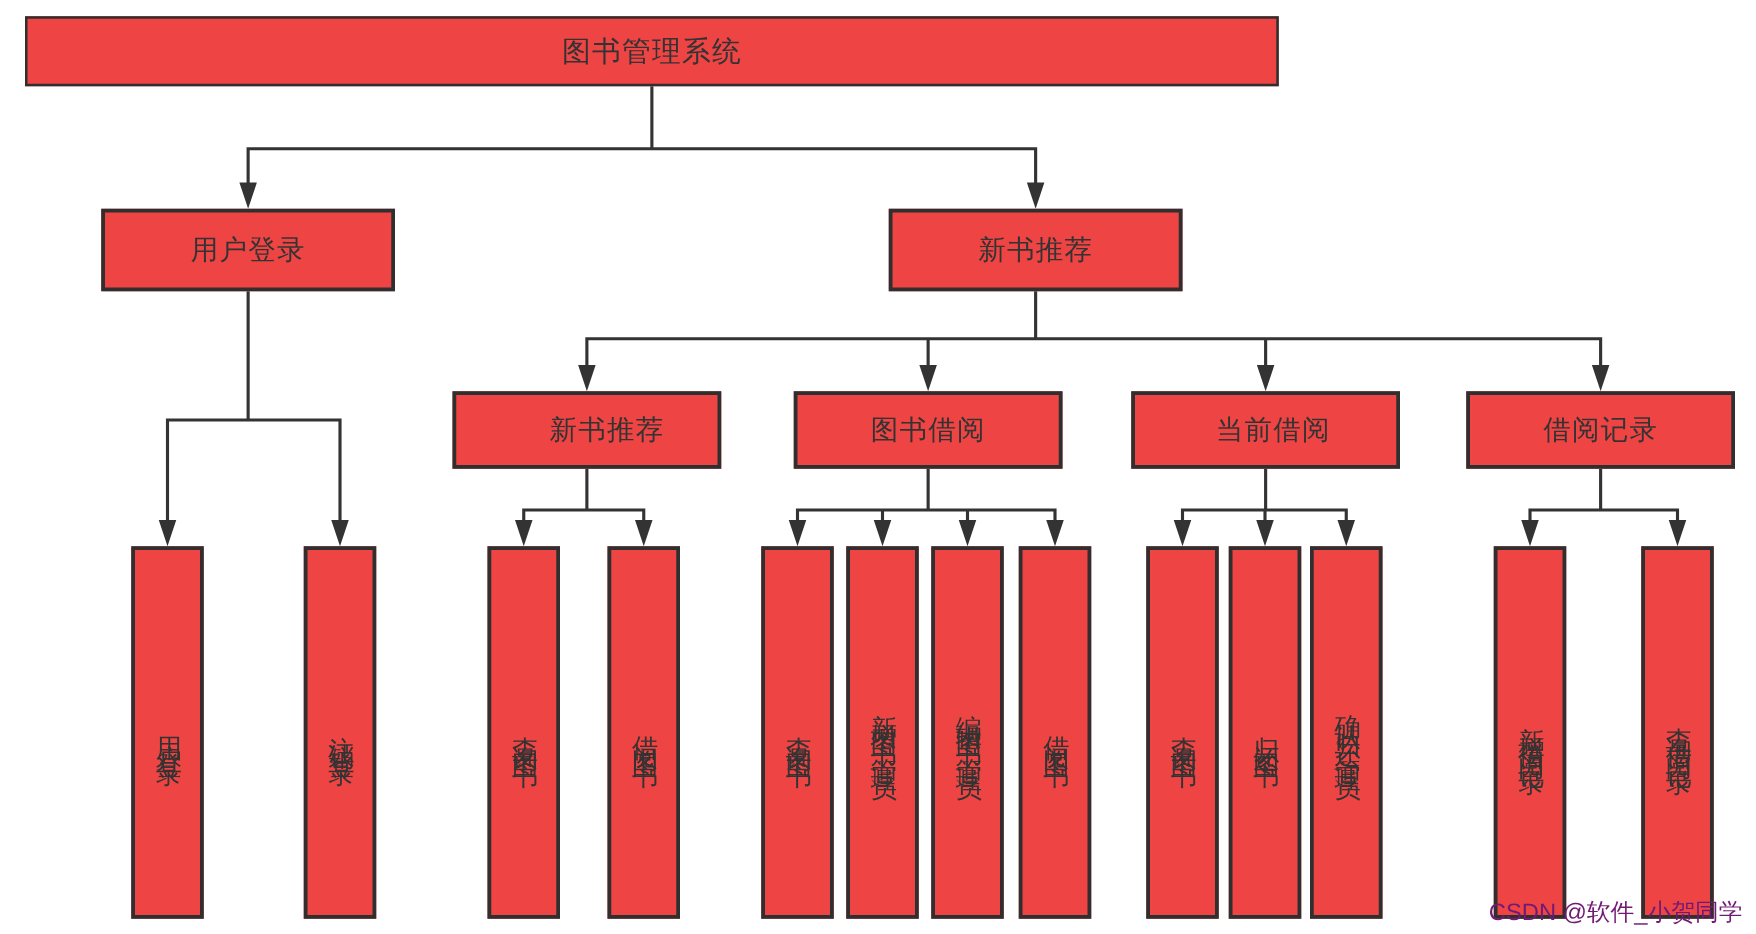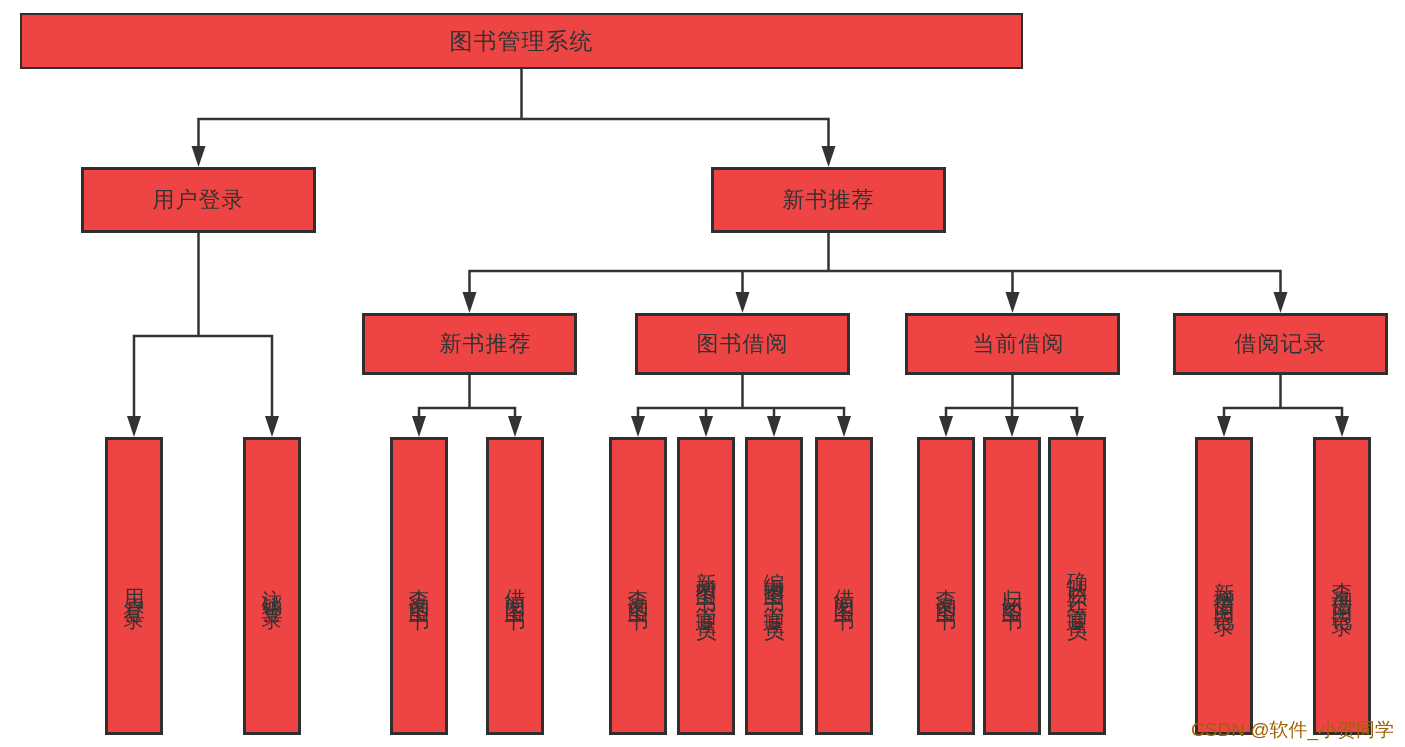--- a/index.html
+++ b/index.html
@@ -31,21 +31,21 @@
     line-height:1.05;
     letter-spacing:7px;
     color:#333333;
     white-space:nowrap;
   }
   .watermark {
     position:absolute;
     left:1188px; top:717px;
     width:206px;
     font-size:19px;
-    color:#a16207;
+    color:#701a75;
     white-space:nowrap;
     text-align:right;
   }
 </style>
 </head>
 <body>
 
 <div class="stage">
 
   <svg class="wires" viewBox="0 0 1405 747" xmlns="http://www.w3.org/2000/svg">

